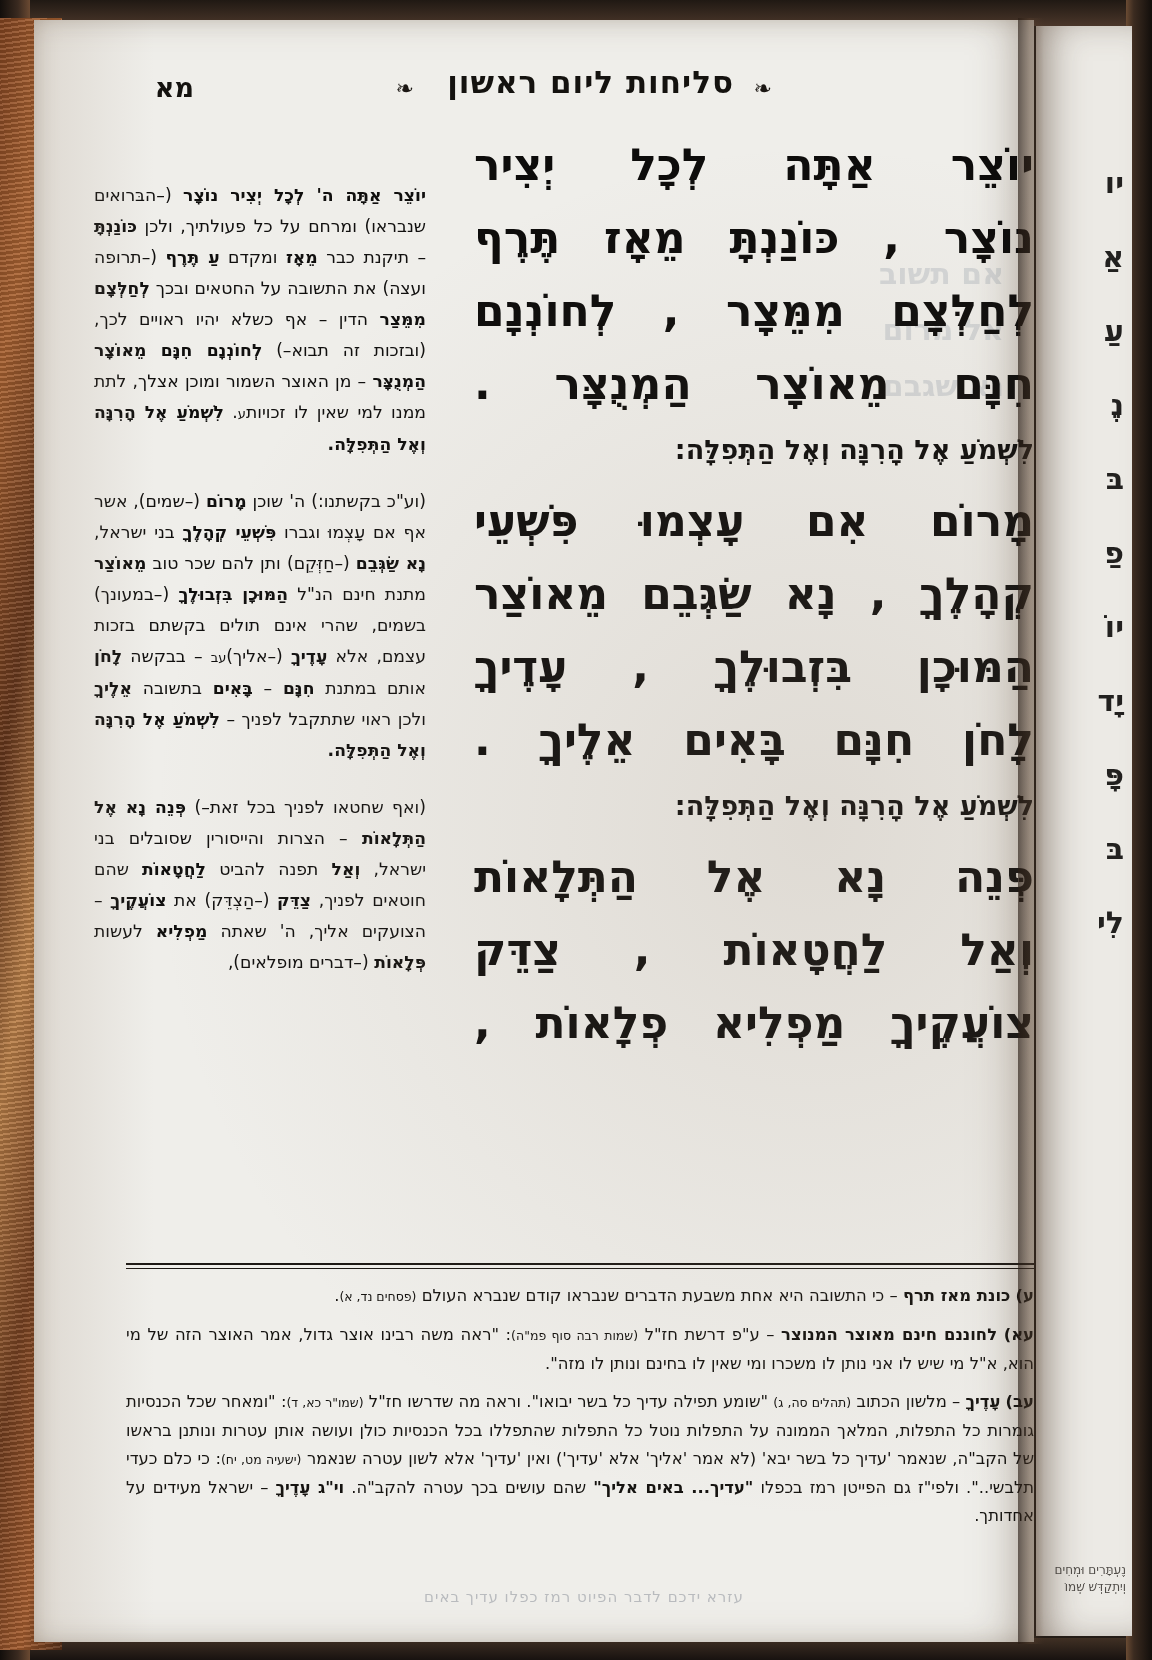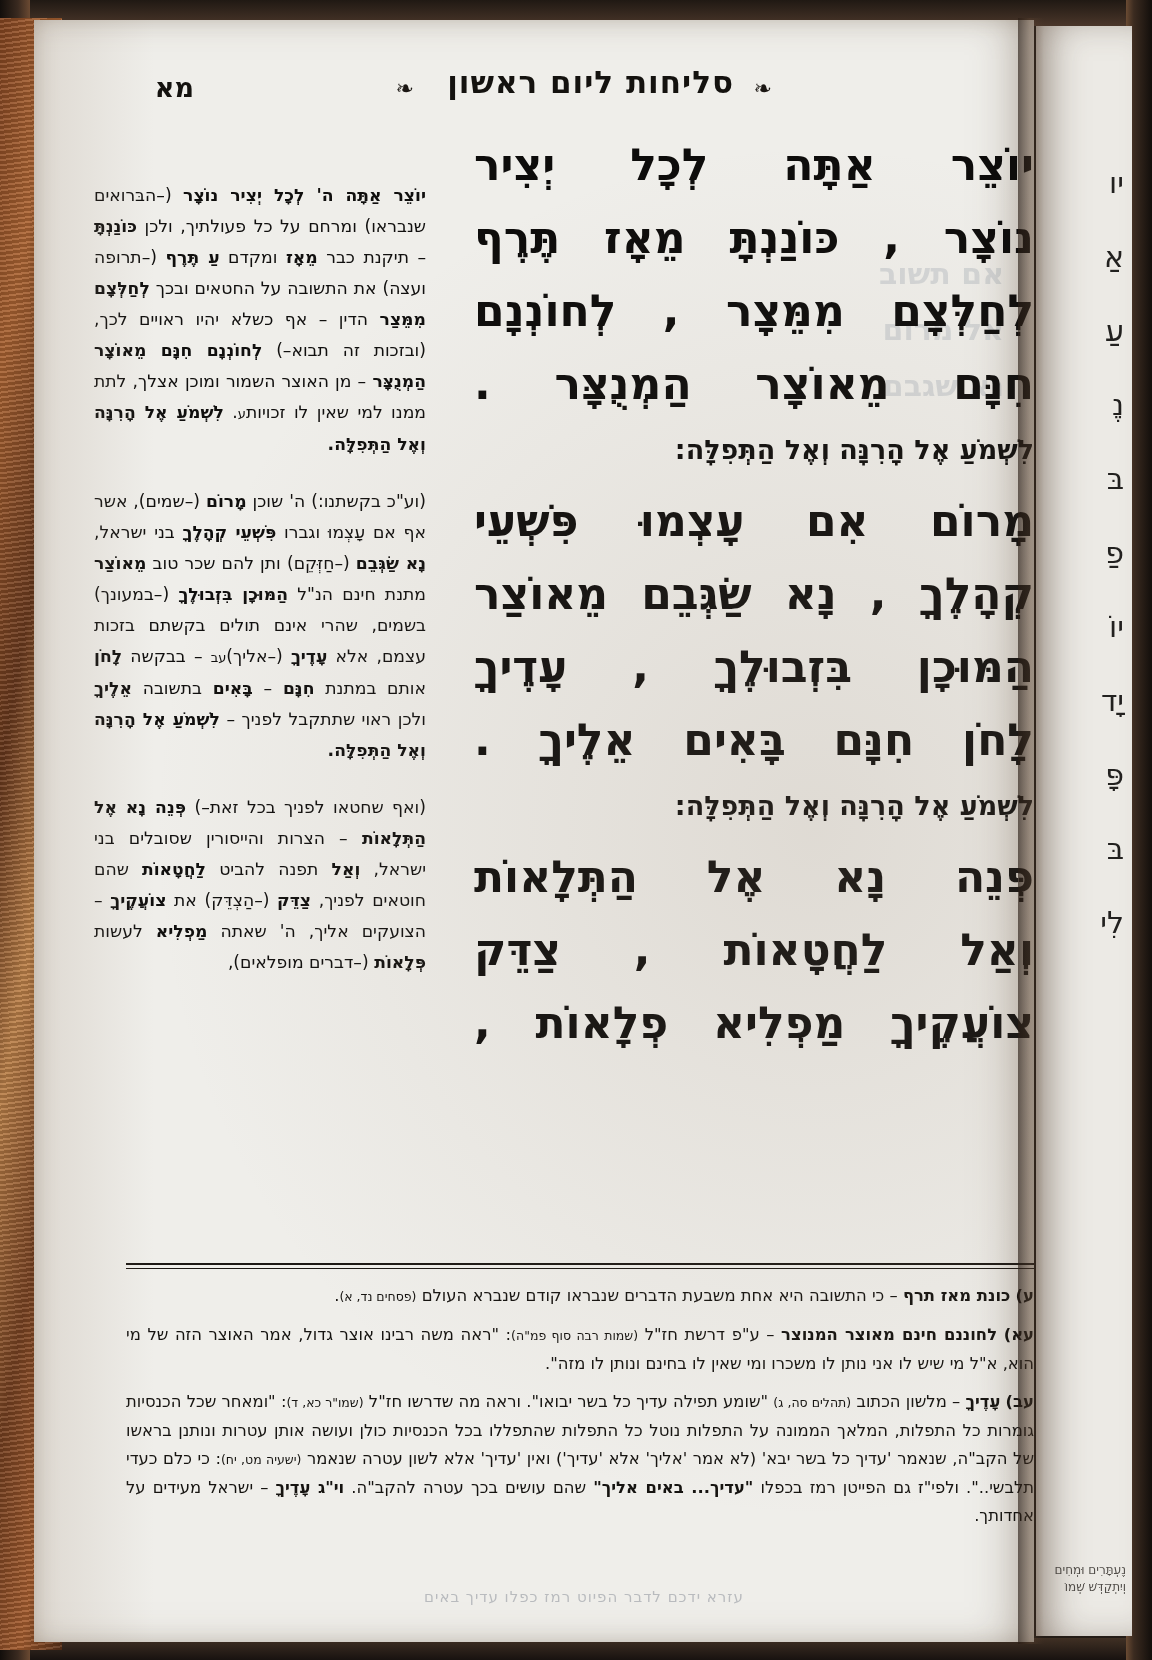--- a/index.html
+++ b/index.html
@@ -99,21 +99,21 @@
     background: linear-gradient(90deg, rgba(40,28,20,.65) 0%, rgba(90,66,48,.35) 45%, rgba(255,255,255,0) 100%);
     pointer-events: none;
   }
   .rp-col {
     position: absolute;
     right: 8px; top: 120px;
     width: 82px;
     text-align: right;
     direction: rtl;
     font-family: "DejaVu Sans", sans-serif;
-    font-weight: 400;
+    font-weight: 700;
     font-size: 30px;
     line-height: 74px;
     color: #11100f;
     white-space: pre-line;
     opacity: .92;
   }
   #rp-bottom {
     position: absolute;
     right: 6px;
     bottom: 40px;

